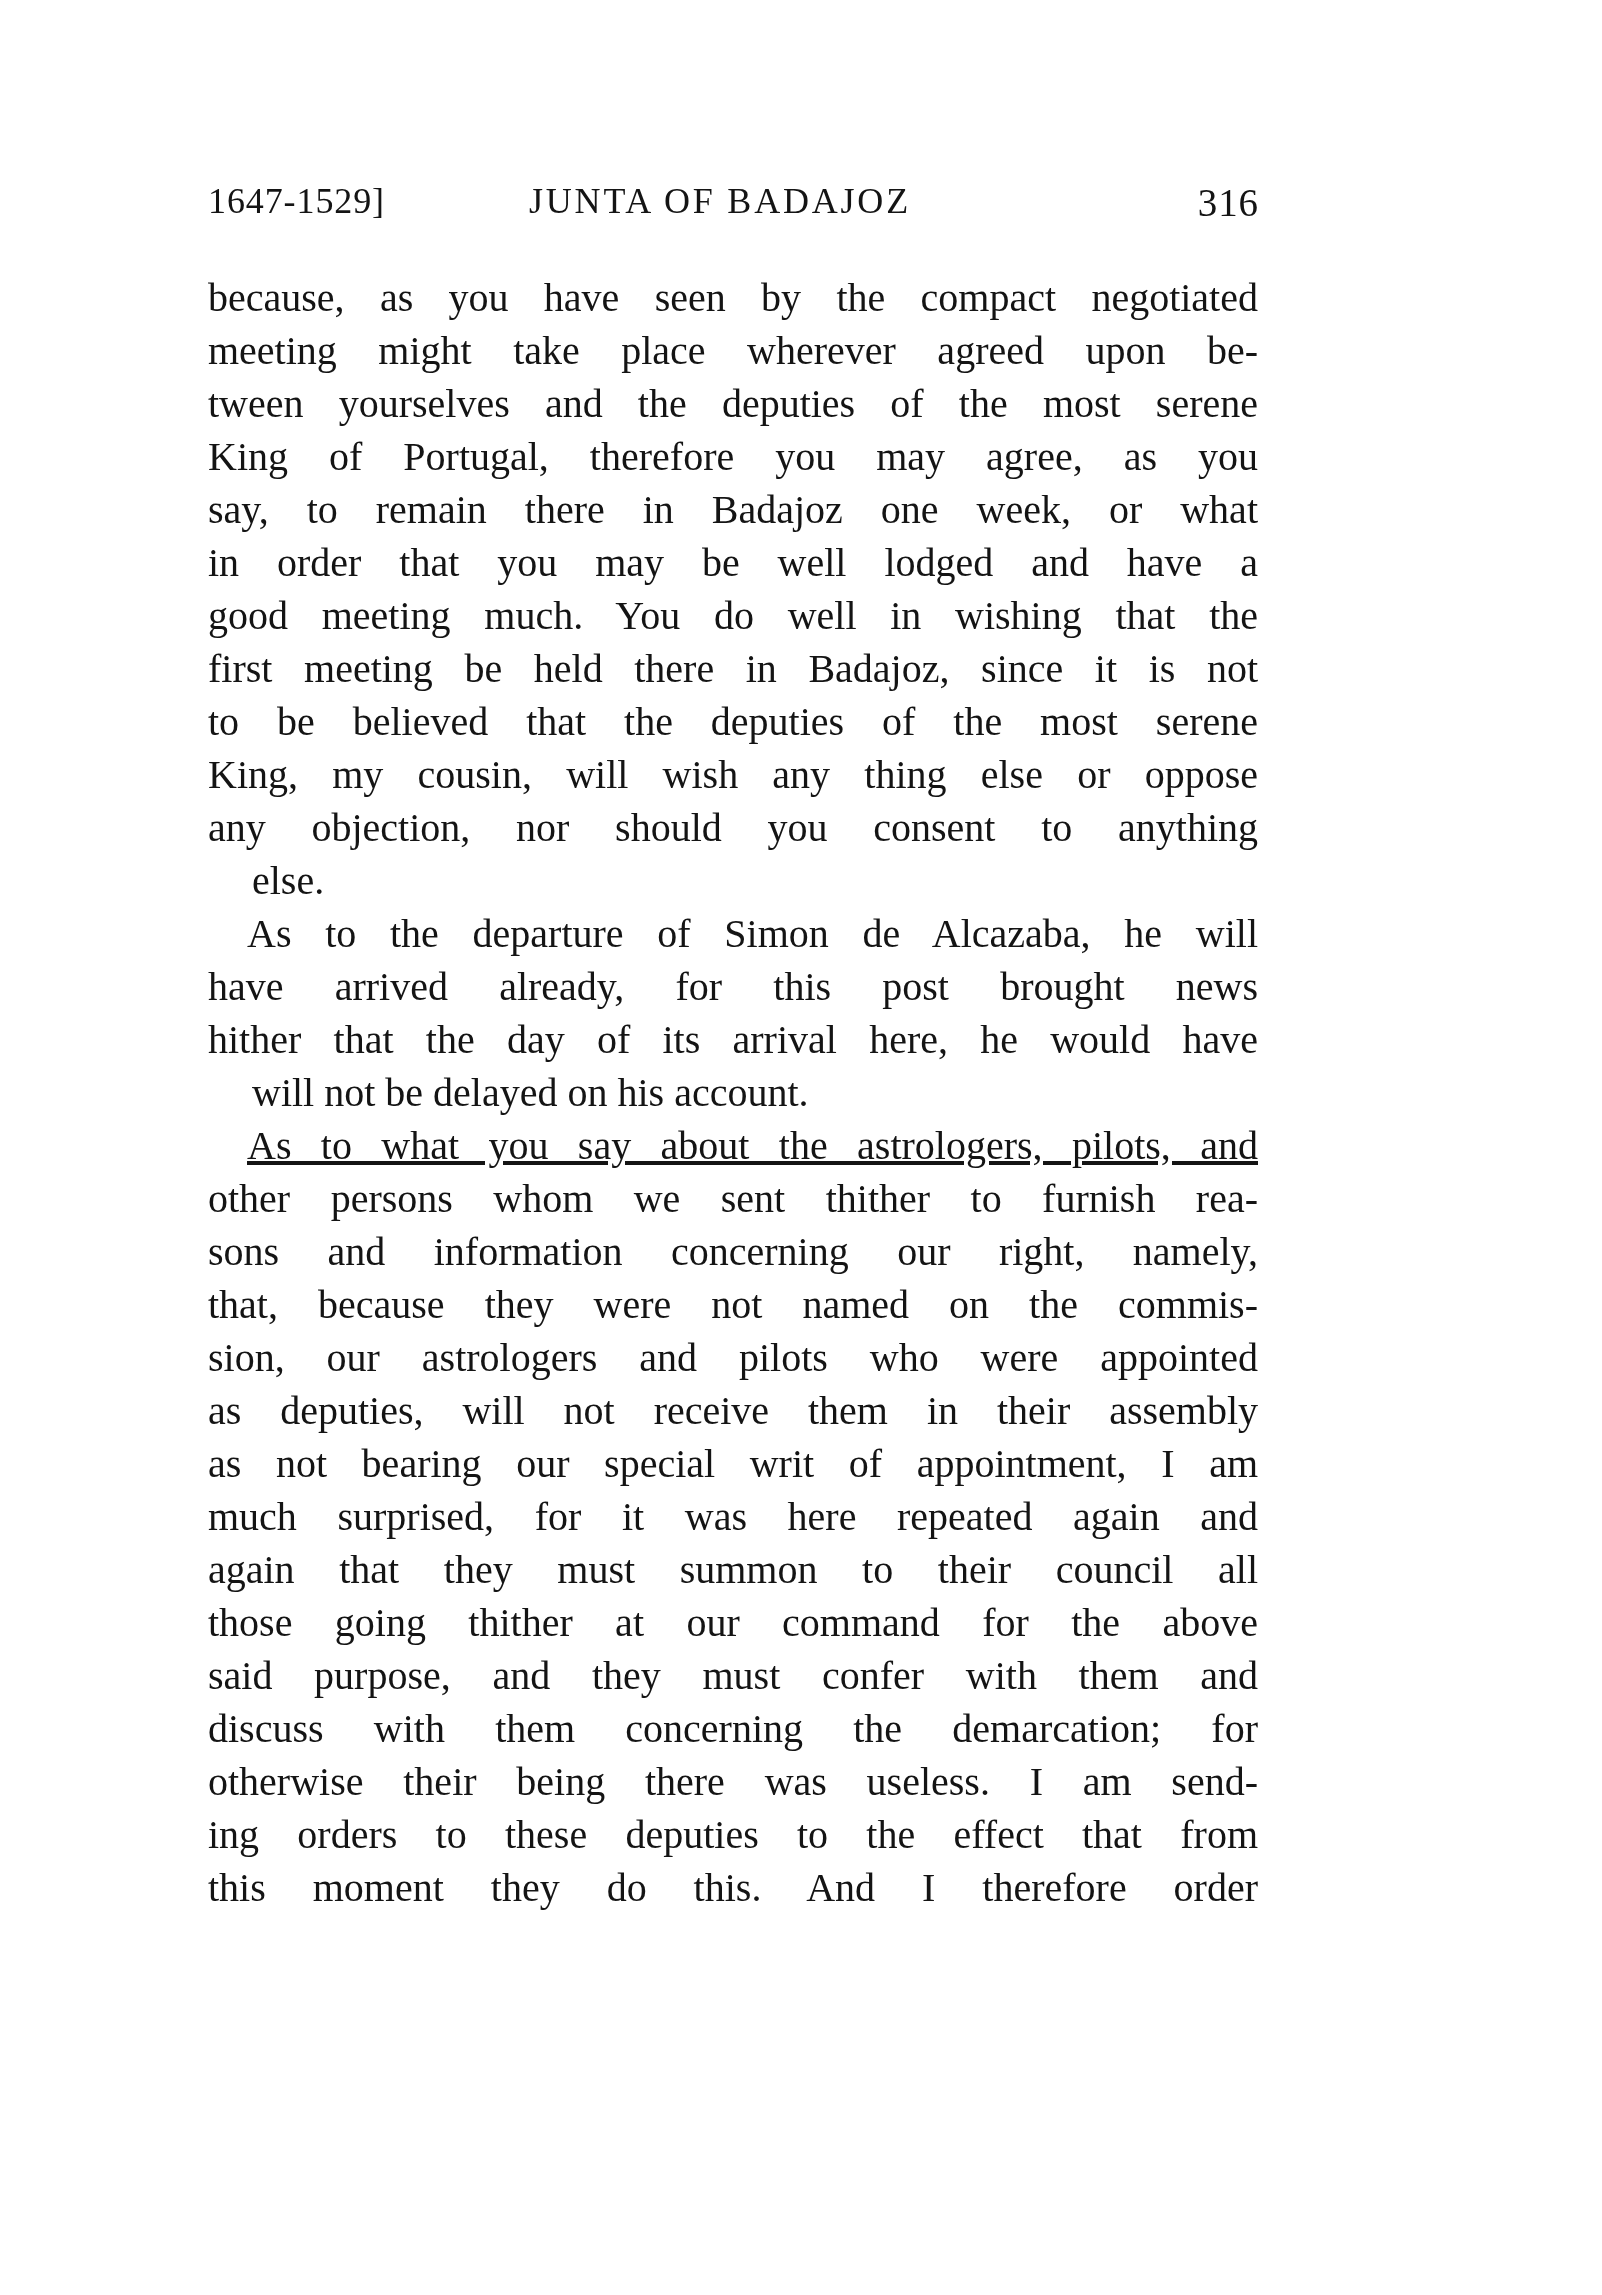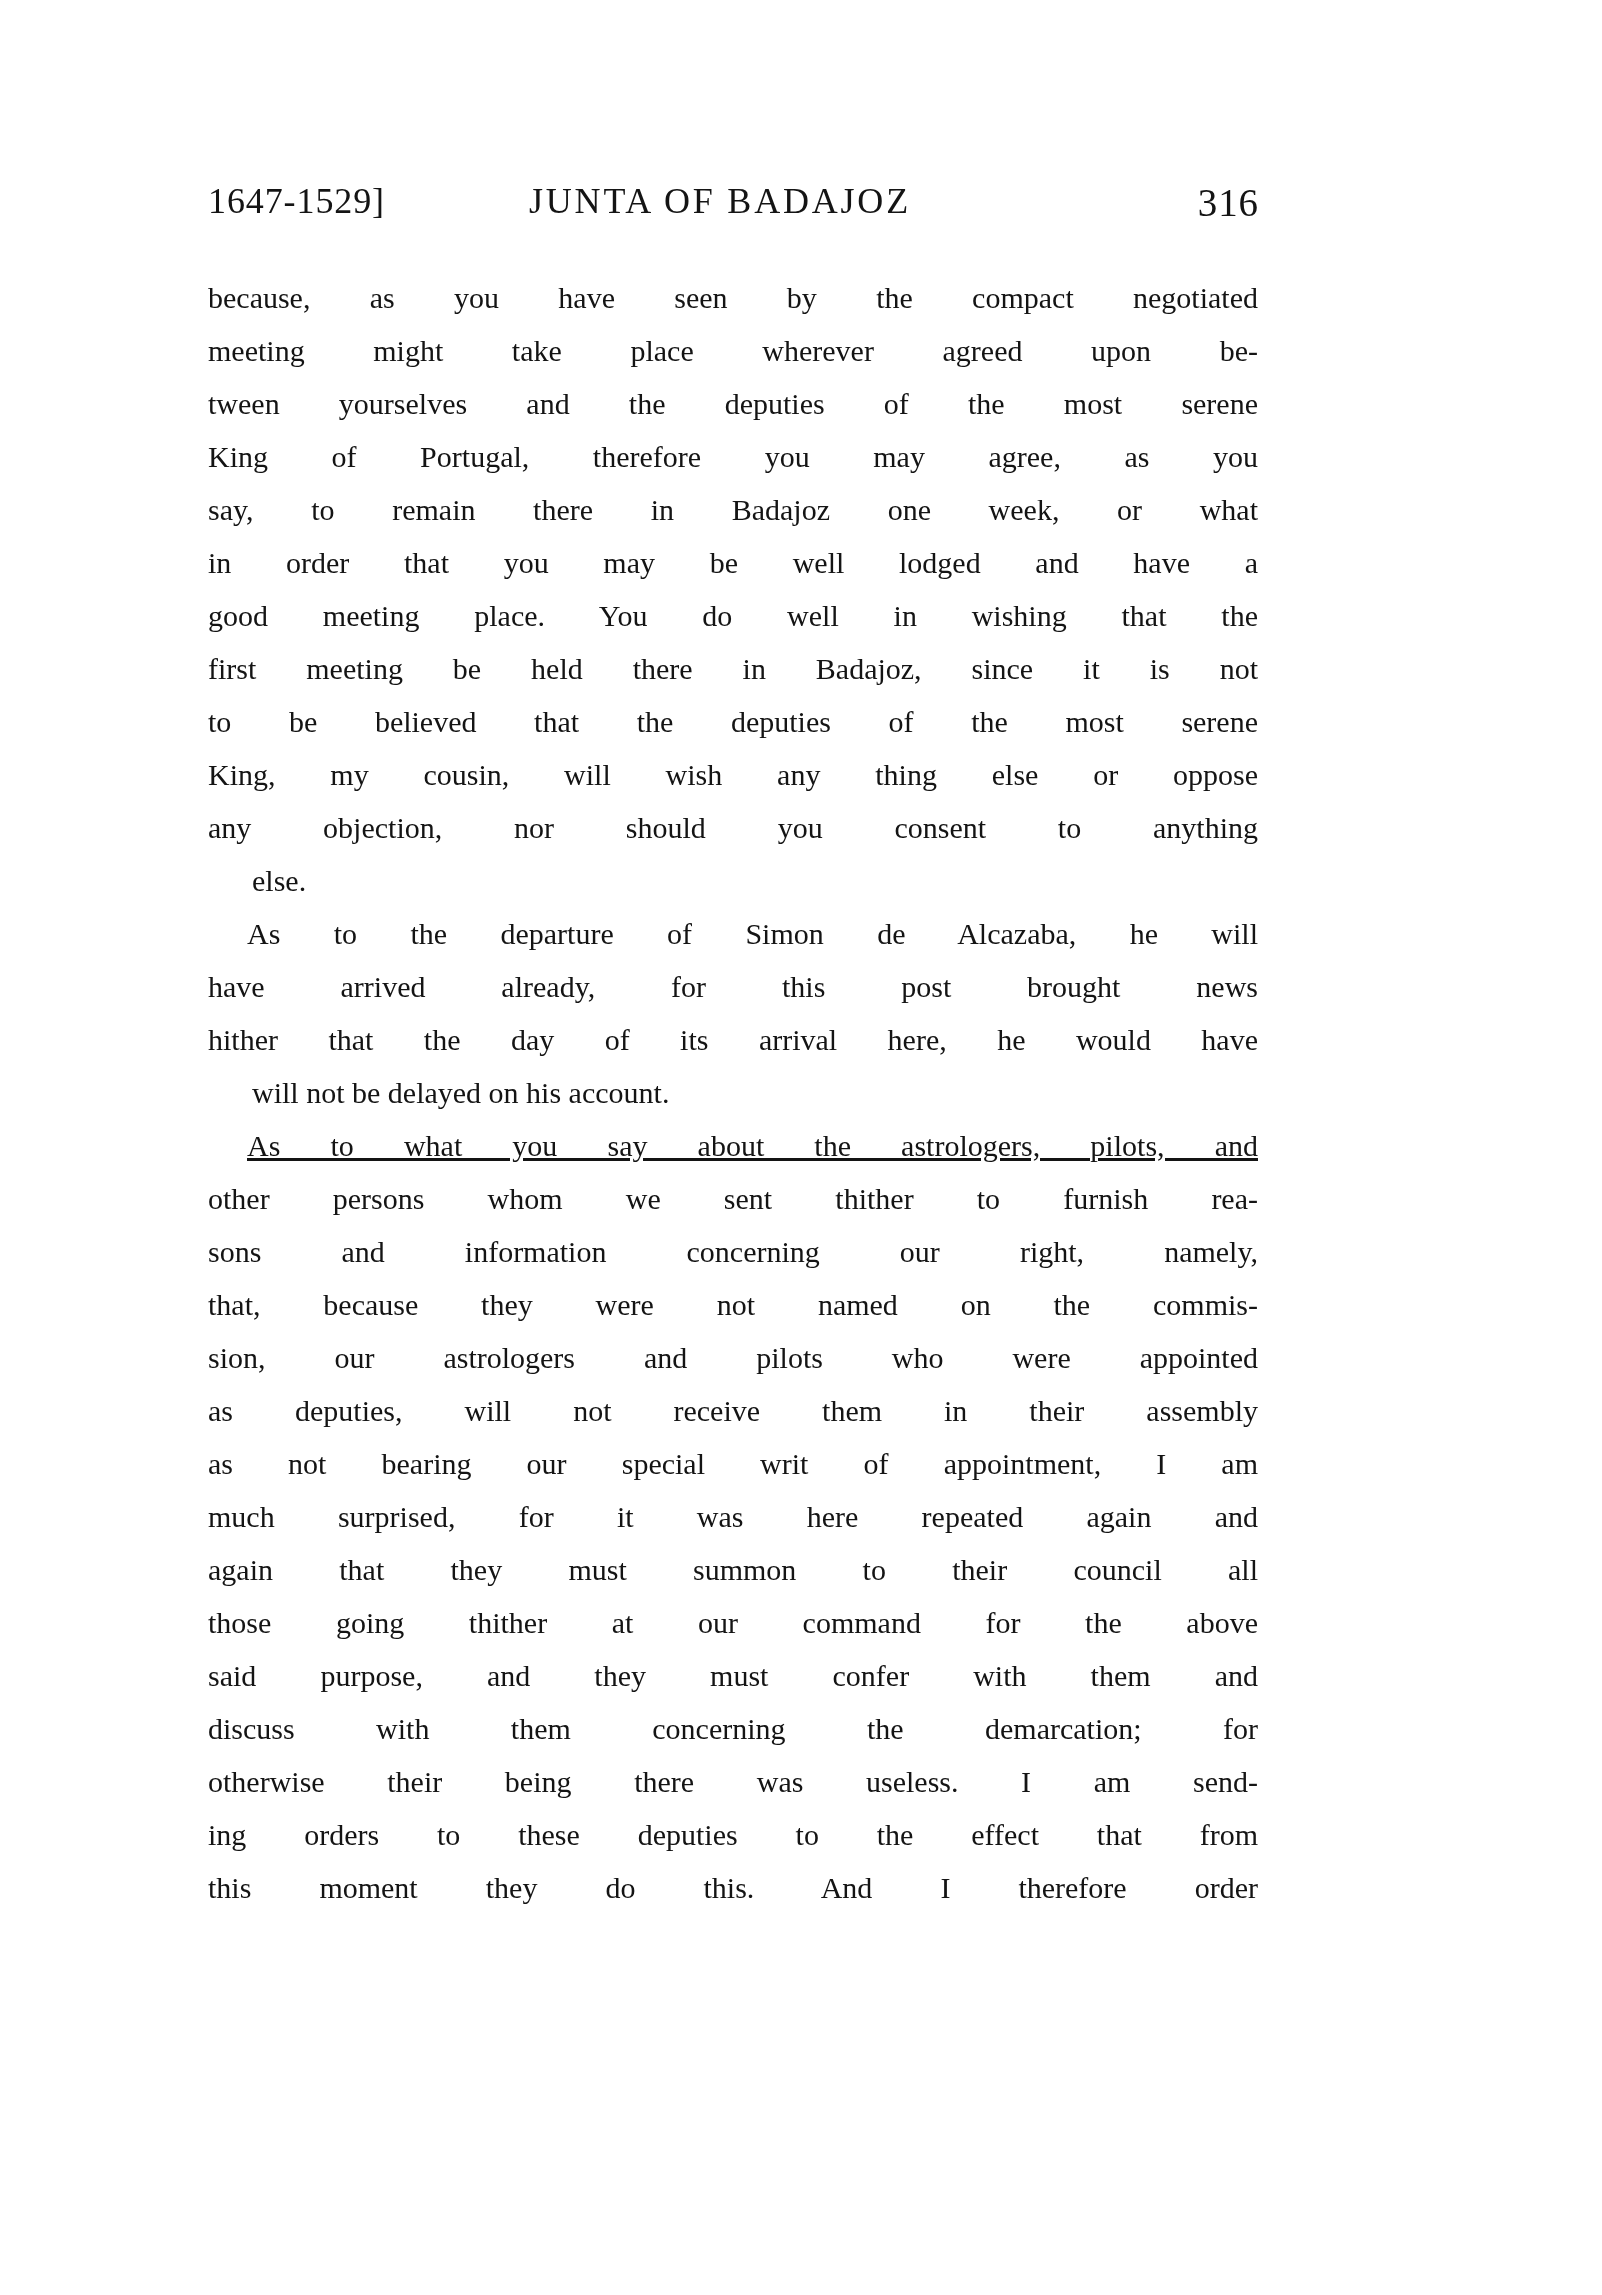--- a/index.html
+++ b/index.html
@@ -5,21 +5,21 @@
   html, body { margin:0; padding:0; background:#ffffff; }
   body { width:1603px; height:2490px; position:relative; overflow:hidden;
          font-family:"Liberation Serif","DejaVu Serif",serif; color:#141414; }
   .header { position:absolute; left:208px; top:180px; width:1051px; height:55px;
             font-size:36px; letter-spacing:0.9px; }
   .header span { position:absolute; top:0; white-space:nowrap; }
   .h-left { left:0; }
   .h-center { left:321px; letter-spacing:2.8px;text-align:center; }
   .h-right { right:0; font-size:39px; }
   .body { position:absolute; left:208px; top:271px; width:1050px;
-          font-size:30px; line-height:53px; text-align:justify; }
+          font-size:40px; line-height:53px; text-align:justify; }
   .body p { margin:0; }
   .line { display:block; text-align:justify; text-align-last:justify; white-space:nowrap; }
   .line.last { text-align-last:left;margin-left:44px; }
 </style>
 </head>
 <body>
 
 <div class="header">
   <span class="h-left">1647-1529]</span>
   <span class="h-center">JUNTA OF BADAJOZ</span>
@@ -27,21 +27,21 @@
 </div>
 
 <div class="body" id="body">
     <p>
       <span class="line">because, as you have seen by the compact negotiated</span>
       <span class="line">meeting might take place wherever agreed upon be-</span>
       <span class="line">tween yourselves and the deputies of the most serene</span>
       <span class="line">King of Portugal, therefore you may agree, as you</span>
       <span class="line">say, to remain there in Badajoz one week, or what</span>
       <span class="line">in order that you may be well lodged and have a</span>
-      <span class="line">good meeting place. You do well in wishing that the</span>
+      <span class="line">good meeting much. You do well in wishing that the</span>
       <span class="line">first meeting be held there in Badajoz, since it is not</span>
       <span class="line">to be believed that the deputies of the most serene</span>
       <span class="line">King, my cousin, will wish any thing else or oppose</span>
       <span class="line">any objection, nor should you consent to anything</span>
       <span class="line last">else.</span>
     </p>
     <p>
       <span class="line" style="padding-left: 39px;">As to the departure of Simon de Alcazaba, he will</span>
       <span class="line">have arrived already, for this post brought news</span>
       <span class="line">hither that the day of its arrival here, he would have</span>

